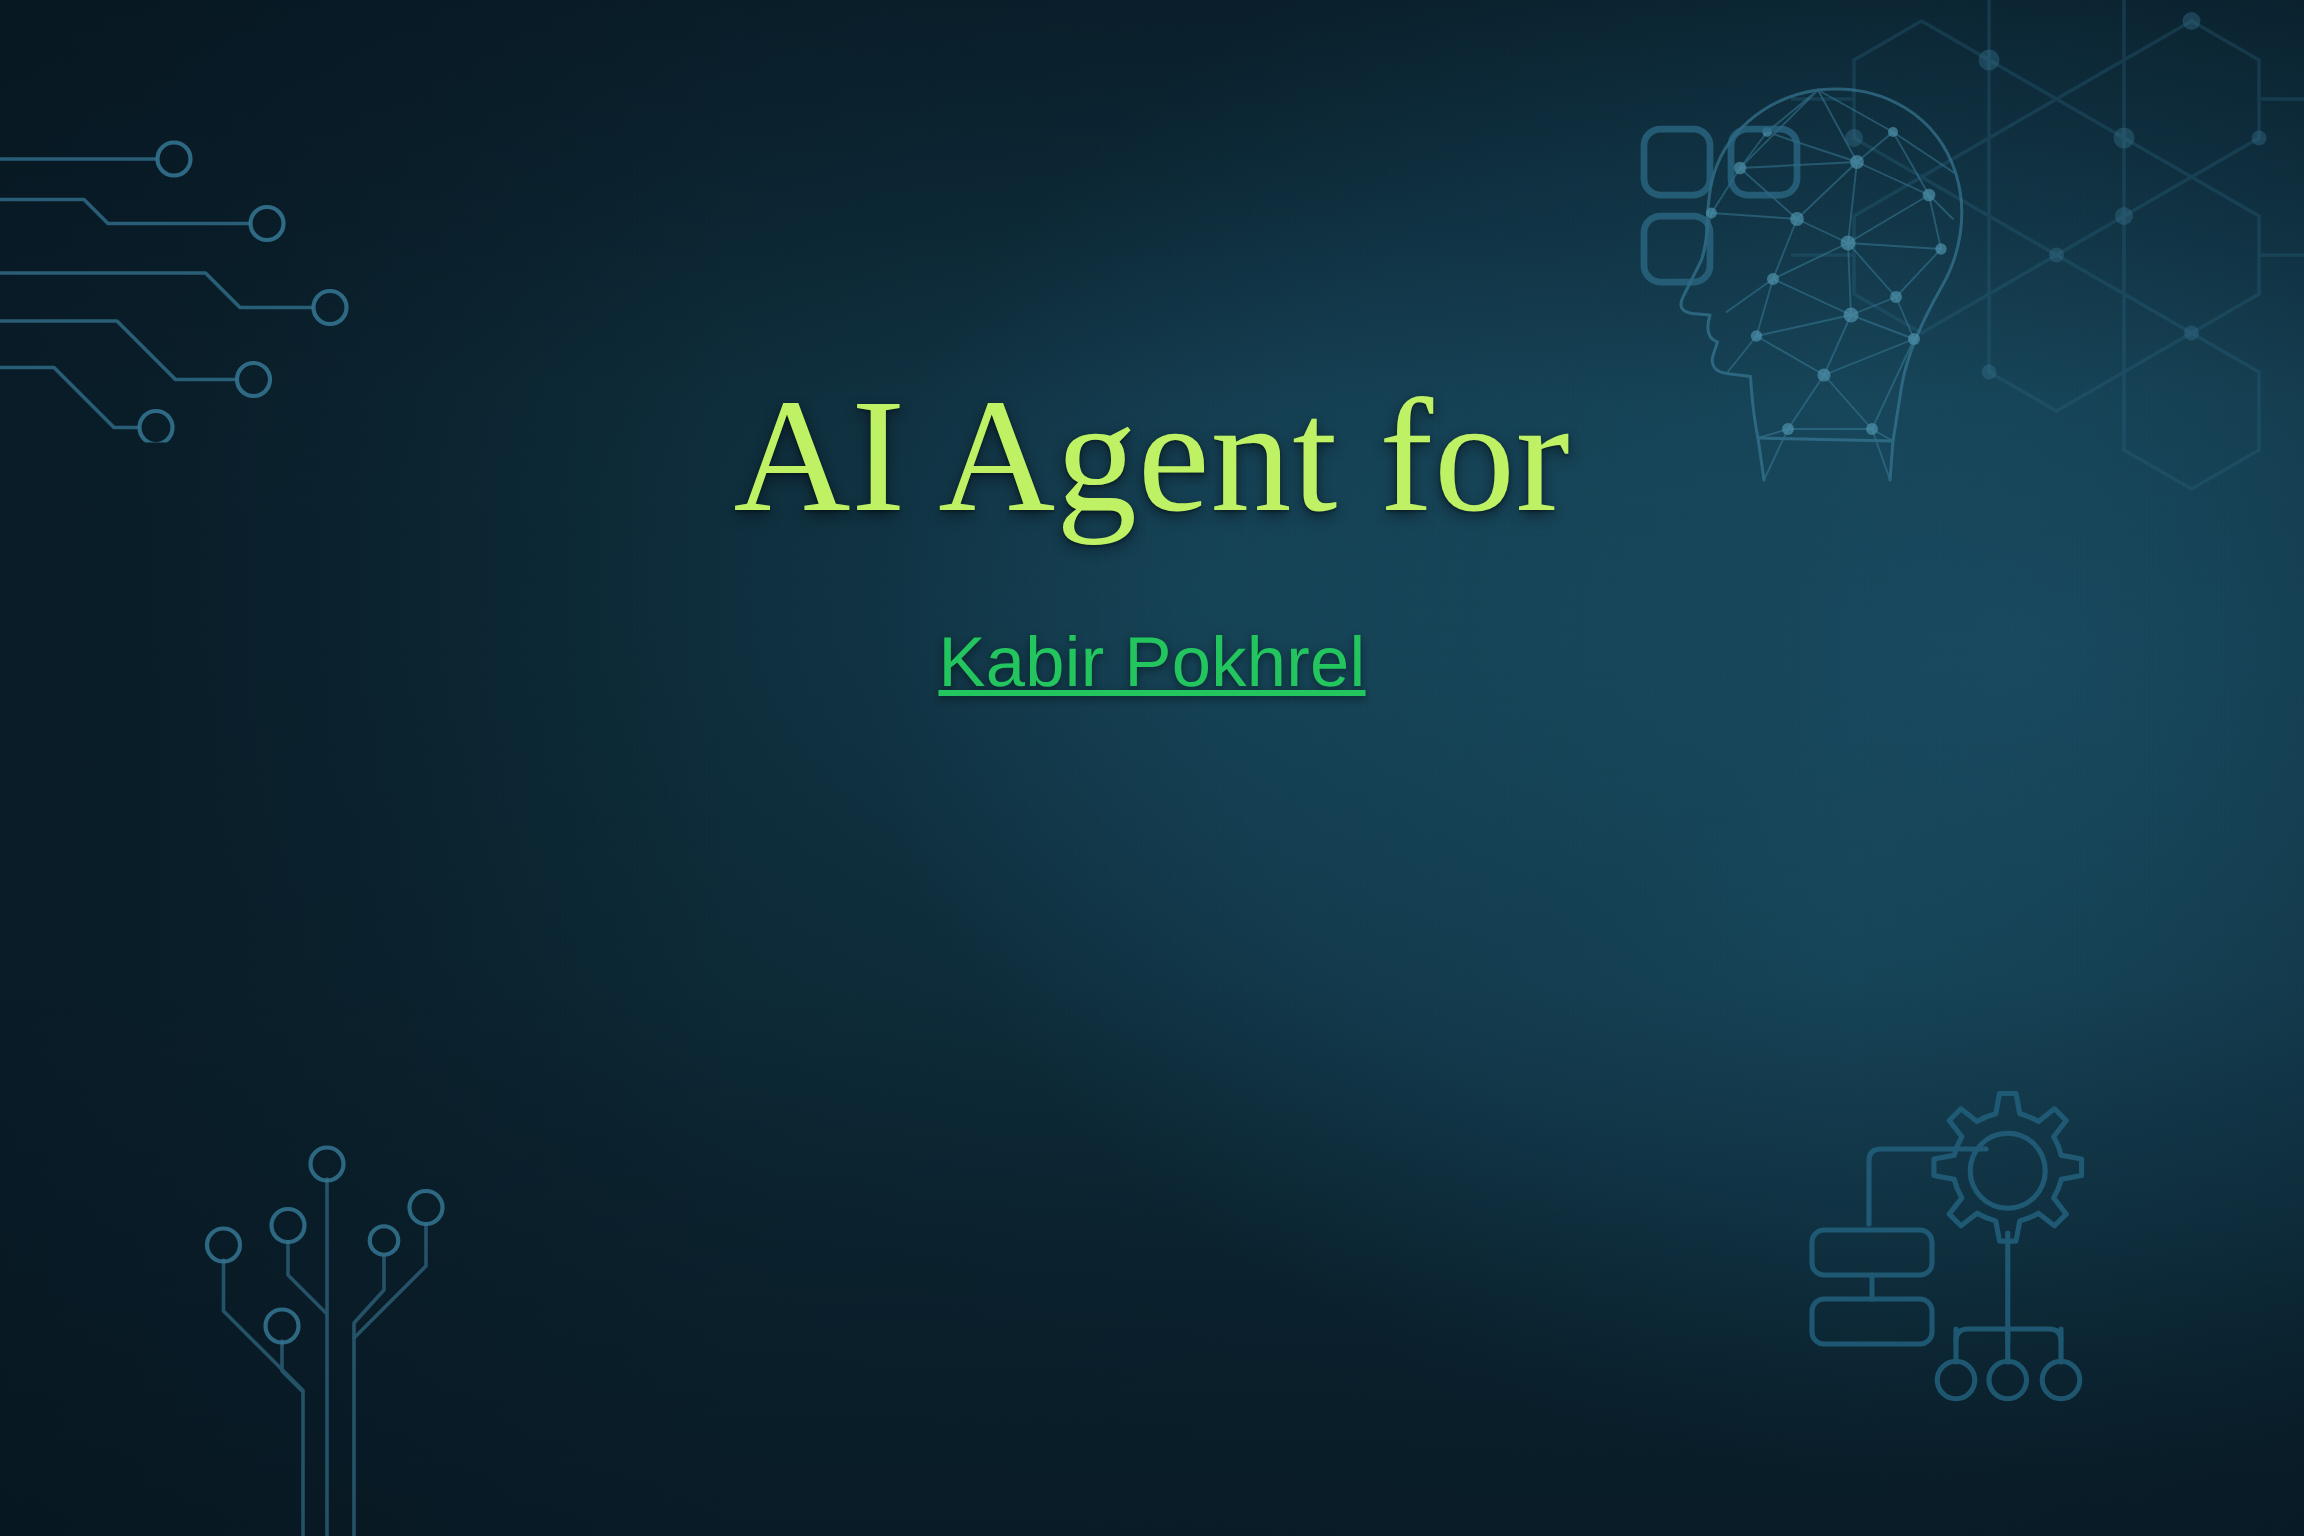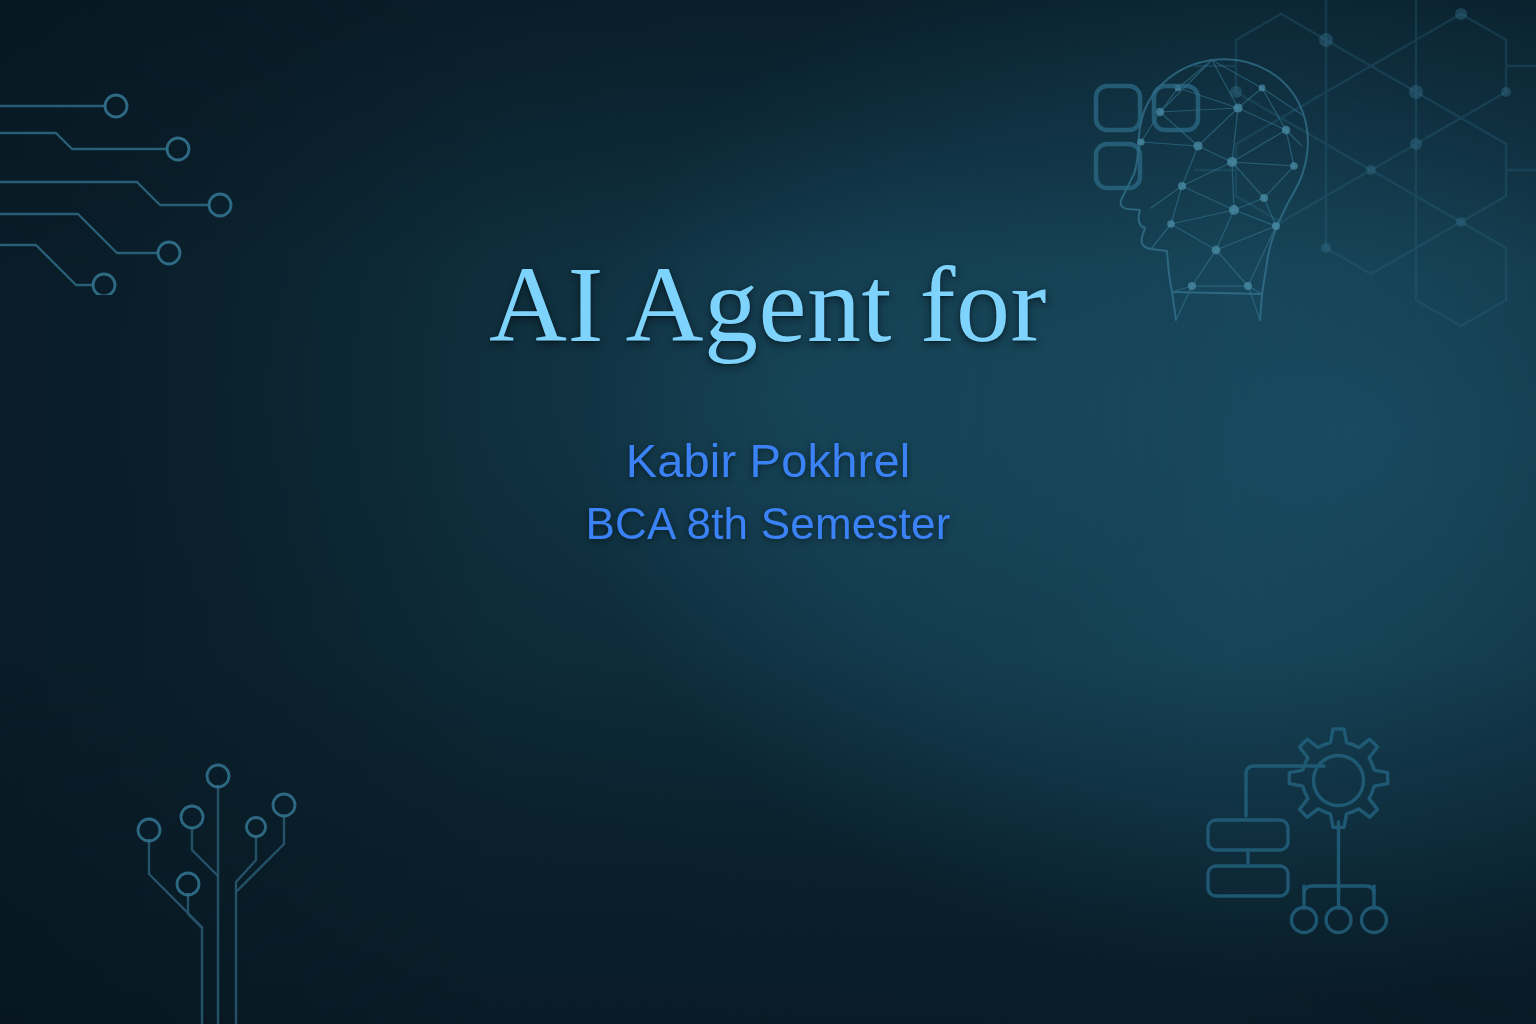--- a/index.html
+++ b/index.html
@@ -87,30 +87,31 @@
 
   .title {
     margin-top: 243px;
     width: 980px;
     text-align: center;
     font-family: "Liberation Serif", "DejaVu Serif", serif;
     font-size: 108px;
     line-height: 1.15;
     font-weight: 400;
     letter-spacing: 0.5px;
-    color: #7dd3fc;
+    color: #bef264;
     text-shadow: 0 3px 9px rgba(0,0,0,0.48), 0 1px 2px rgba(0,0,0,0.35);
   }
   .title .tline { display: block; }
 
   .subtitle {
-    margin-top: 66px;
+    margin-top: 46px;
     text-align: center;
-    color: #3b82f6;
+    color: #22c55e;
     text-shadow: 0 2px 6px rgba(0,0,0,0.46);
+    text-decoration: underline;
   }
   .presenter-name {
     font-size: 47px;
     font-weight: 400;
     line-height: 1.18;
     letter-spacing: 0.2px;
   }
   .presenter-detail {
     font-size: 44px;
     font-weight: 400;
@@ -282,17 +283,16 @@
   </svg>
 
   <div class="content">
 
     <h1 class="title">
       <span class="tline">AI Agent for</span>
     </h1>
 
     <div class="subtitle">
       <div class="presenter-name">Kabir Pokhrel</div>
-      <div class="presenter-detail">BCA 8th Semester</div>
     </div>
 
   </div>
 </div>
 
 </body></html>

